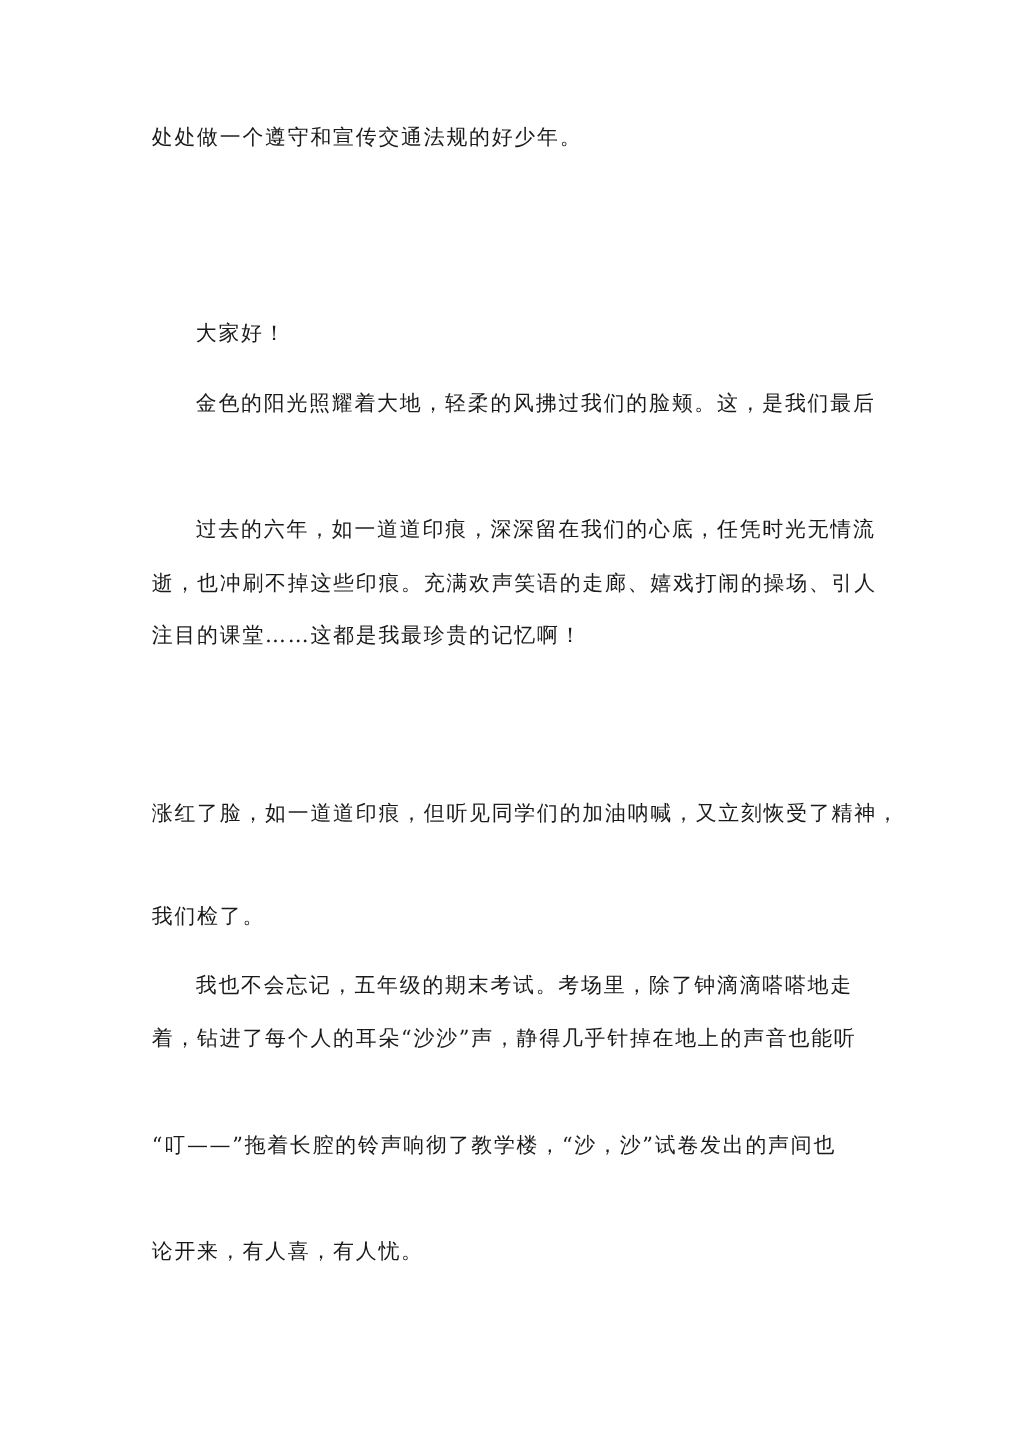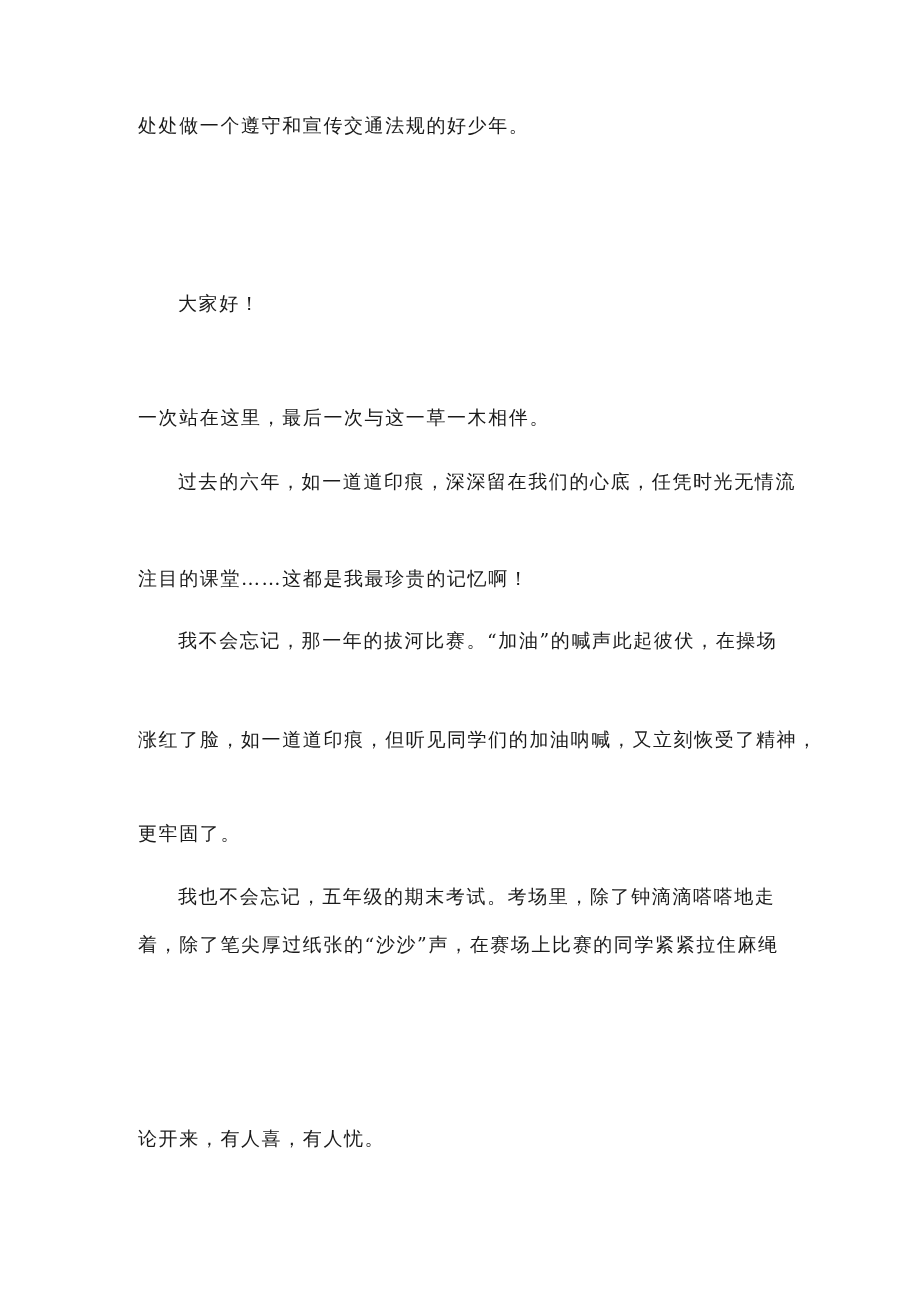--- a/index.html
+++ b/index.html
@@ -31,22 +31,23 @@
       letter-spacing: 1.6px;
     }
     .indent { left: 178px; }
   </style>
 </head>
 <body>
 
 <div class="page">
   <div class="line" style="top:113px">处处做一个遵守和宣传交通法规的好少年。</div>
   <div class="line indent" style="top:291px">大家好！</div>
-  <div class="line" style="top:405px">一次站在这里，最后一次与这一草一木相伴。</div>
+  <div class="line indent" style="top:355px">金色的阳光照耀着大地，轻柔的风拂过我们的脸颊。这，是我们最后</div>
   <div class="line indent" style="top:469px">过去的六年，如一道道印痕，深深留在我们的心底，任凭时光无情流</div>
+  <div class="line" style="top:518px">逝，也冲刷不掉这些印痕。充满欢声笑语的走廊、嬉戏打闹的操场、引人</div>
   <div class="line" style="top:566px">注目的课堂……这都是我最珍贵的记忆啊！</div>
-  <div class="line indent" style="top:628px">我不会忘记，那一年的拔河比赛。“加油”的喊声此起彼伏，在操场</div>
   <div class="line" style="top:727px">涨红了脸，如一道道印痕，但听见同学们的加油呐喊，又立刻恢受了精神，</div>
-  <div class="line" style="top:821px">更牢固了。</div>
+  <div class="line" style="top:821px">我们检了。</div>
   <div class="line indent" style="top:884px">我也不会忘记，五年级的期末考试。考场里，除了钟滴滴嗒嗒地走</div>
-  <div class="line" style="top:932px">着，除了笔尖厚过纸张的“沙沙”声，在赛场上比赛的同学紧紧拉住麻绳</div>
+  <div class="line" style="top:932px">着，钻进了每个人的耳朵“沙沙”声，静得几乎针掉在地上的声音也能听</div>
+  <div class="line" style="top:1029px">“叮——”拖着长腔的铃声响彻了教学楼，“沙，沙”试卷发出的声间也</div>
   <div class="line" style="top:1126px">论开来，有人喜，有人忧。</div>
 </div>
 
 </body></html>

